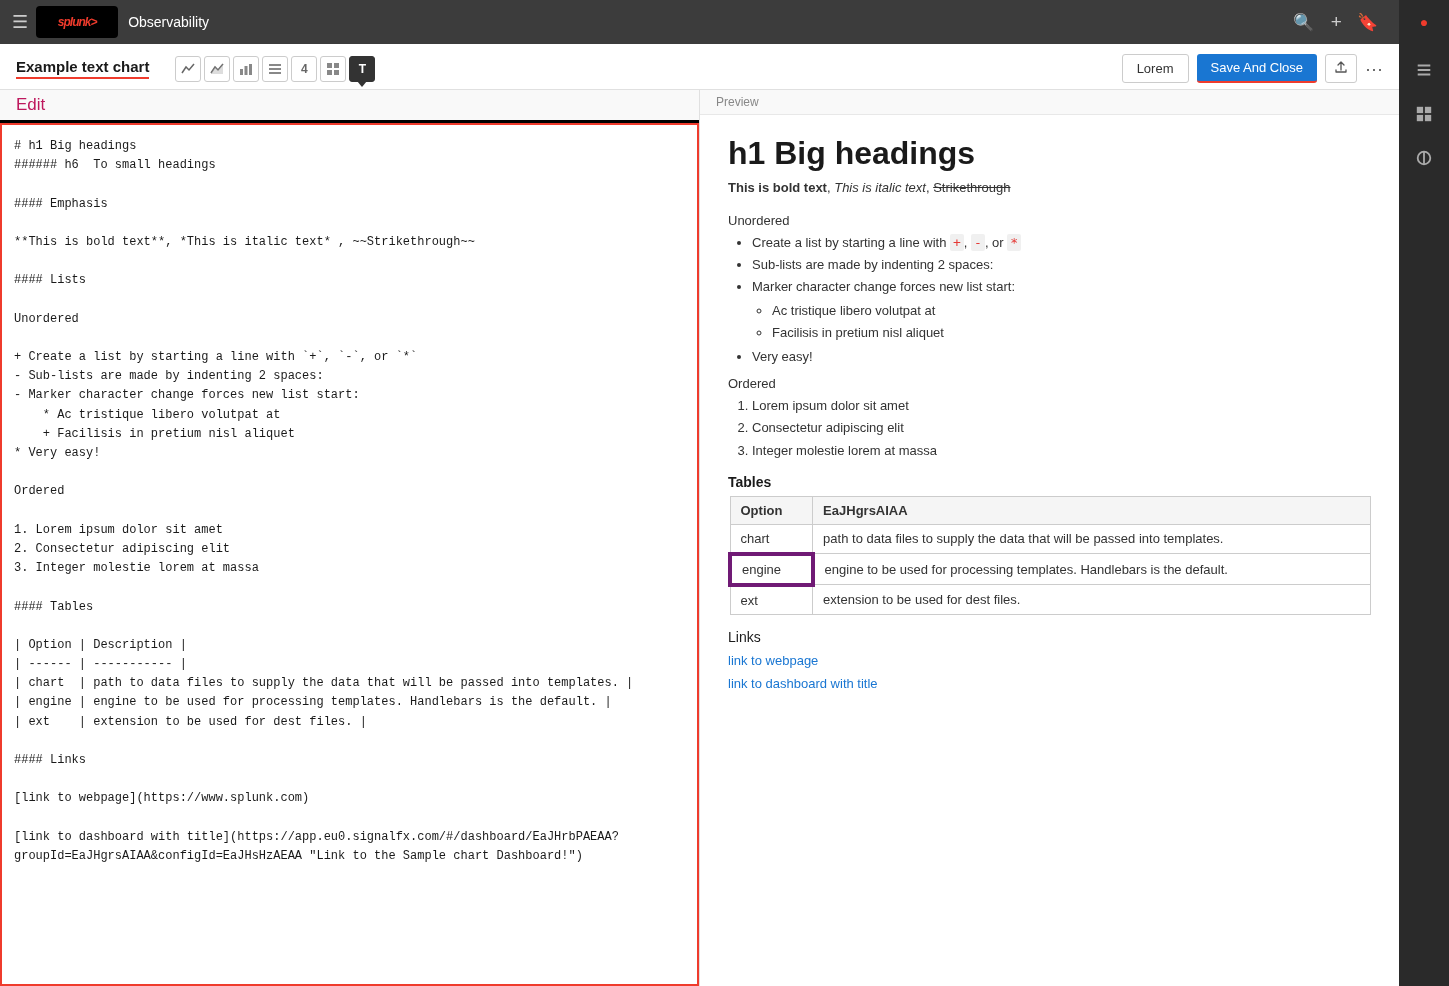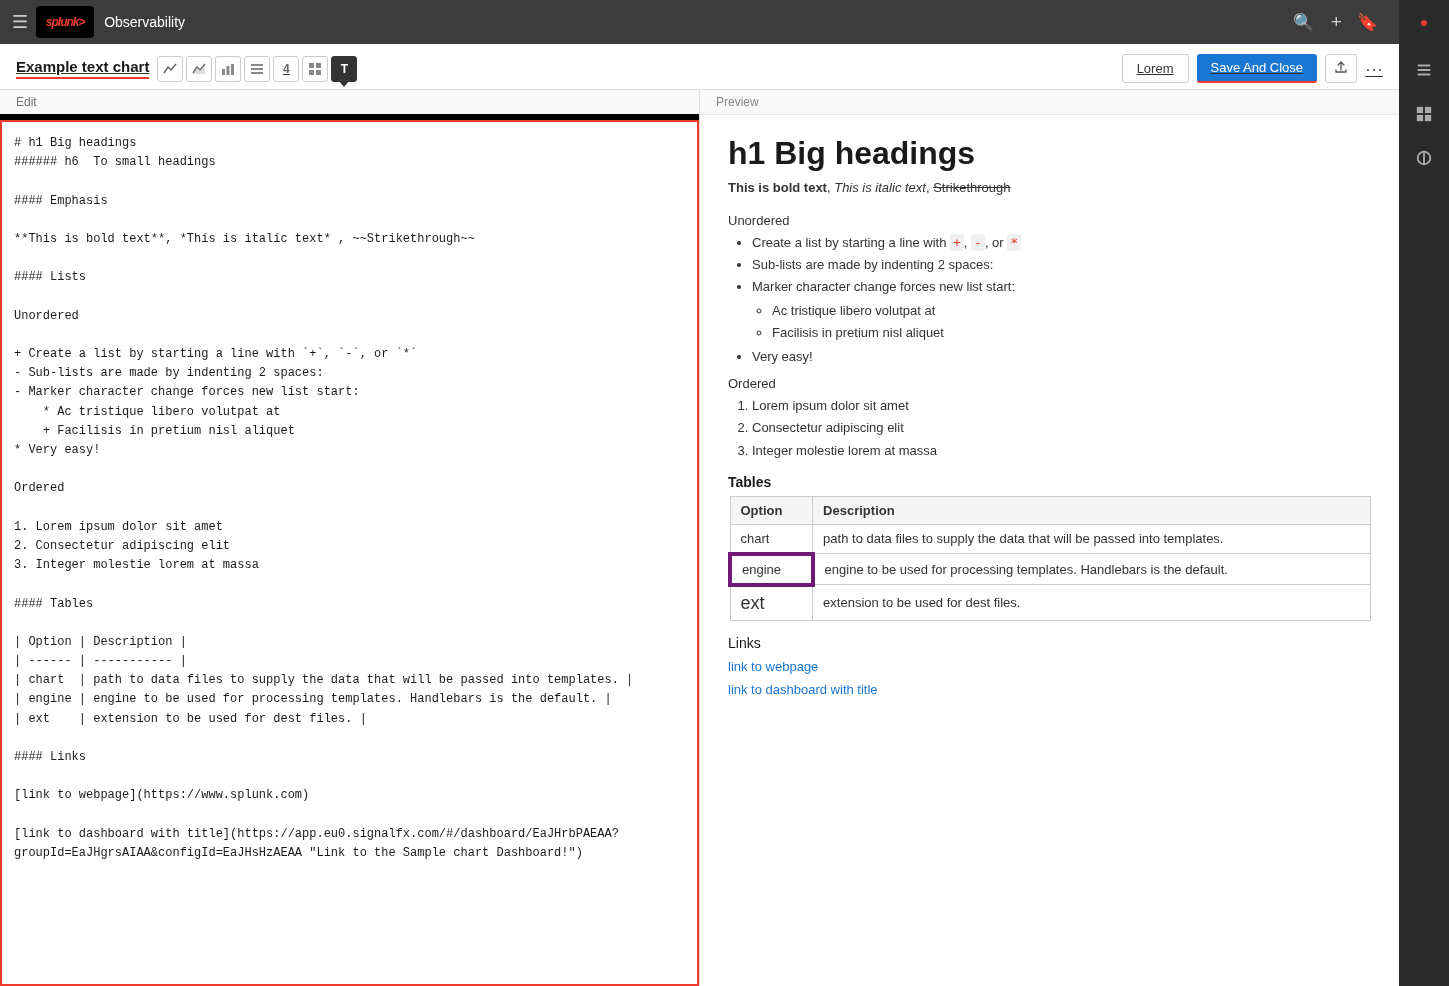--- a/index.html
+++ b/index.html
@@ -3,21 +3,21 @@
   <meta charset="utf-8">
   <style>
     * { box-sizing: border-box; margin: 0; padding: 0; }
     body { font-family: -apple-system, BlinkMacSystemFont, 'Segoe UI', sans-serif; font-size: 13px; background: #f5f5f5; color: #333; height: 986px; overflow: hidden; }
   </style>
 </head>
 <body>
 
 <div style="display:flex; align-items:center; background:#3c3c3c; height:44px; padding:0 12px; gap:8px; position:relative;">
   <span style="color:#ccc; font-size:18px; cursor:pointer;">☰</span>
-  <div style="background:#000; border-radius:4px; width:58px; height:32px; display:flex; align-items:center; justify-content:center;">
+  <div style="background:#000; border-radius:4px; width:82px; height:32px; display:flex; align-items:center; justify-content:center;">
     <span style="color:#ef3b2c; font-weight:900; font-size:12px; font-style:italic; letter-spacing:-1px;">splunk&gt;</span>
   </div>
   <span style="color:#fff; font-size:14px; margin-left:2px;">Observability</span>
   <div style="flex:1;"></div>
   <span style="color:#ccc; font-size:17px; cursor:pointer;">🔍</span>
   <span style="color:#ccc; font-size:19px; cursor:pointer; margin-left:8px;">+</span>
   <span style="color:#ccc; font-size:17px; cursor:pointer; margin-left:8px;">🔖</span>
 
   <div style="width:50px;"></div>
 </div>
@@ -43,21 +43,21 @@
     <svg viewBox="0 0 20 20" fill="currentColor" width="18" height="18">
         <circle cx="10" cy="10" r="7" fill="none" stroke="currentColor" stroke-width="2"></circle>
         <line x1="10" y1="3" x2="10" y2="17" stroke="currentColor" stroke-width="2"></line>
       </svg>
   </div>
 </div>
 
 <div style="margin-right:50px; height:942px; display:flex; flex-direction:column; background:#fff;">
 
   <div style="background:#fff; border-bottom:1px solid #e0e0e0; padding:10px 16px 6px 16px; display:flex; flex-direction:column; gap:4px;">
-    <div style="display:flex; align-items:center; gap:2px;text-decoration:underline;">
+    <div style="display:flex; align-items:center; gap:20px;">
       <div style="display:flex; flex-direction:column;">
         <span style="font-size:15px; font-weight:600; color:#1a1a1a; padding-bottom:2px; border-bottom:2px solid #ef3b2c; display:inline-block;">Example text chart</span>
       </div>
 
       <div style="display:flex; align-items:center; gap:3px; margin-left:6px;">
         <div style="width:26px;height:26px;border:1px solid #ccc;border-radius:3px;display:flex;align-items:center;justify-content:center;cursor:pointer;color:#666;">
           <svg width="14" height="14" viewBox="0 0 14 14" fill="none">
               <polyline points="1,11 5,5 8,8 13,2" stroke="#666" stroke-width="1.5" fill="none"></polyline>
             </svg>
         </div>
@@ -105,21 +105,21 @@
             </svg>
         </button>
         <button style="background:none;border:none;cursor:pointer;color:#555;font-size:18px;line-height:1;">···</button>
       </div>
     </div>
   </div>
 
   <div style="display:flex; flex:1; overflow:hidden;">
 
     <div style="flex:1; display:flex; flex-direction:column; border-right:1px solid #e0e0e0;">
-      <div style="padding:5px 16px; font-size:12px; color:#737373; font-weight:500; background:#f9f9f9; border-bottom:6px solid #000000;">Edit</div>
+      <div style="padding:5px 16px; font-size:17px; color:#be185d; font-weight:500; background:#f9f9f9; border-bottom:3px solid #000000;">Edit</div>
       <textarea style="flex: 1 1 0%; border: 2px solid rgb(239, 59, 44); border-radius: 0px; padding: 12px; font-family: &quot;Courier New&quot;, monospace; font-size: 12px; line-height: 1.6; resize: none; outline: none; color: rgb(26, 26, 26); background: rgb(255, 255, 255); overflow-y: auto;"># h1 Big headings
 ###### h6  To small headings
 
 #### Emphasis
 
 **This is bold text**, *This is italic text* , ~~Strikethrough~~
 
 #### Lists
 
 Unordered
@@ -182,34 +182,34 @@
           <li style="font-size:13px; line-height:1.7;">Lorem ipsum dolor sit amet</li>
           <li style="font-size:13px; line-height:1.7;">Consectetur adipiscing elit</li>
           <li style="font-size:13px; line-height:1.7;">Integer molestie lorem at massa</li>
         </ol>
 
         <h4 style="font-size:14px; font-weight:700; color:#1a1a1a; margin:12px 0 6px 0;">Tables</h4>
         <table style="border-collapse:collapse; width:100%; border:1px solid #ccc; margin-bottom:14px;">
           <thead>
             <tr>
               <th style="background:#f5f5f5;border:1px solid #ccc;padding:6px 10px;font-weight:600;text-align:left;font-size:13px;">Option</th>
-              <th style="background:#f5f5f5;border:1px solid #ccc;padding:6px 10px;font-weight:600;text-align:left;font-size:13px;">Description</th>
+              <th style="background:#f5f5f5;border:1px solid #ccc;padding:6px 10px;font-weight:600;text-align:left;font-size:13px;">EaJHgrsAIAA</th>
             </tr>
           </thead>
           <tbody>
             <tr>
               <td style="border:1px solid #ccc;padding:6px 10px;font-size:13px;">chart</td>
               <td style="border:1px solid #ccc;padding:6px 10px;font-size:13px;">path to data files to supply the data that will be passed into templates.</td>
             </tr>
             <tr>
               <td style="border:4px solid #701a75;padding:6px 10px;font-size:13px;">engine</td>
               <td style="border:1px solid #ccc;padding:6px 10px;font-size:13px;">engine to be used for processing templates. Handlebars is the default.</td>
             </tr>
             <tr>
-              <td style="border:1px solid #ccc;padding:6px 10px;font-size:18px;">ext</td>
+              <td style="border:1px solid #ccc;padding:6px 10px;font-size:13px;">ext</td>
               <td style="border:1px solid #ccc;padding:6px 10px;font-size:13px;">extension to be used for dest files.</td>
             </tr>
           </tbody>
         </table>
 
         <h4 style="font-size:14px; font-weight:400; color:#1a1a1a; margin-bottom:8px;">Links</h4>
         <p style="margin-bottom:8px;">
           <a href="#" style="color:#1976d2;text-decoration:none;font-size:13px;">link to webpage</a>
         </p>
         <p>

